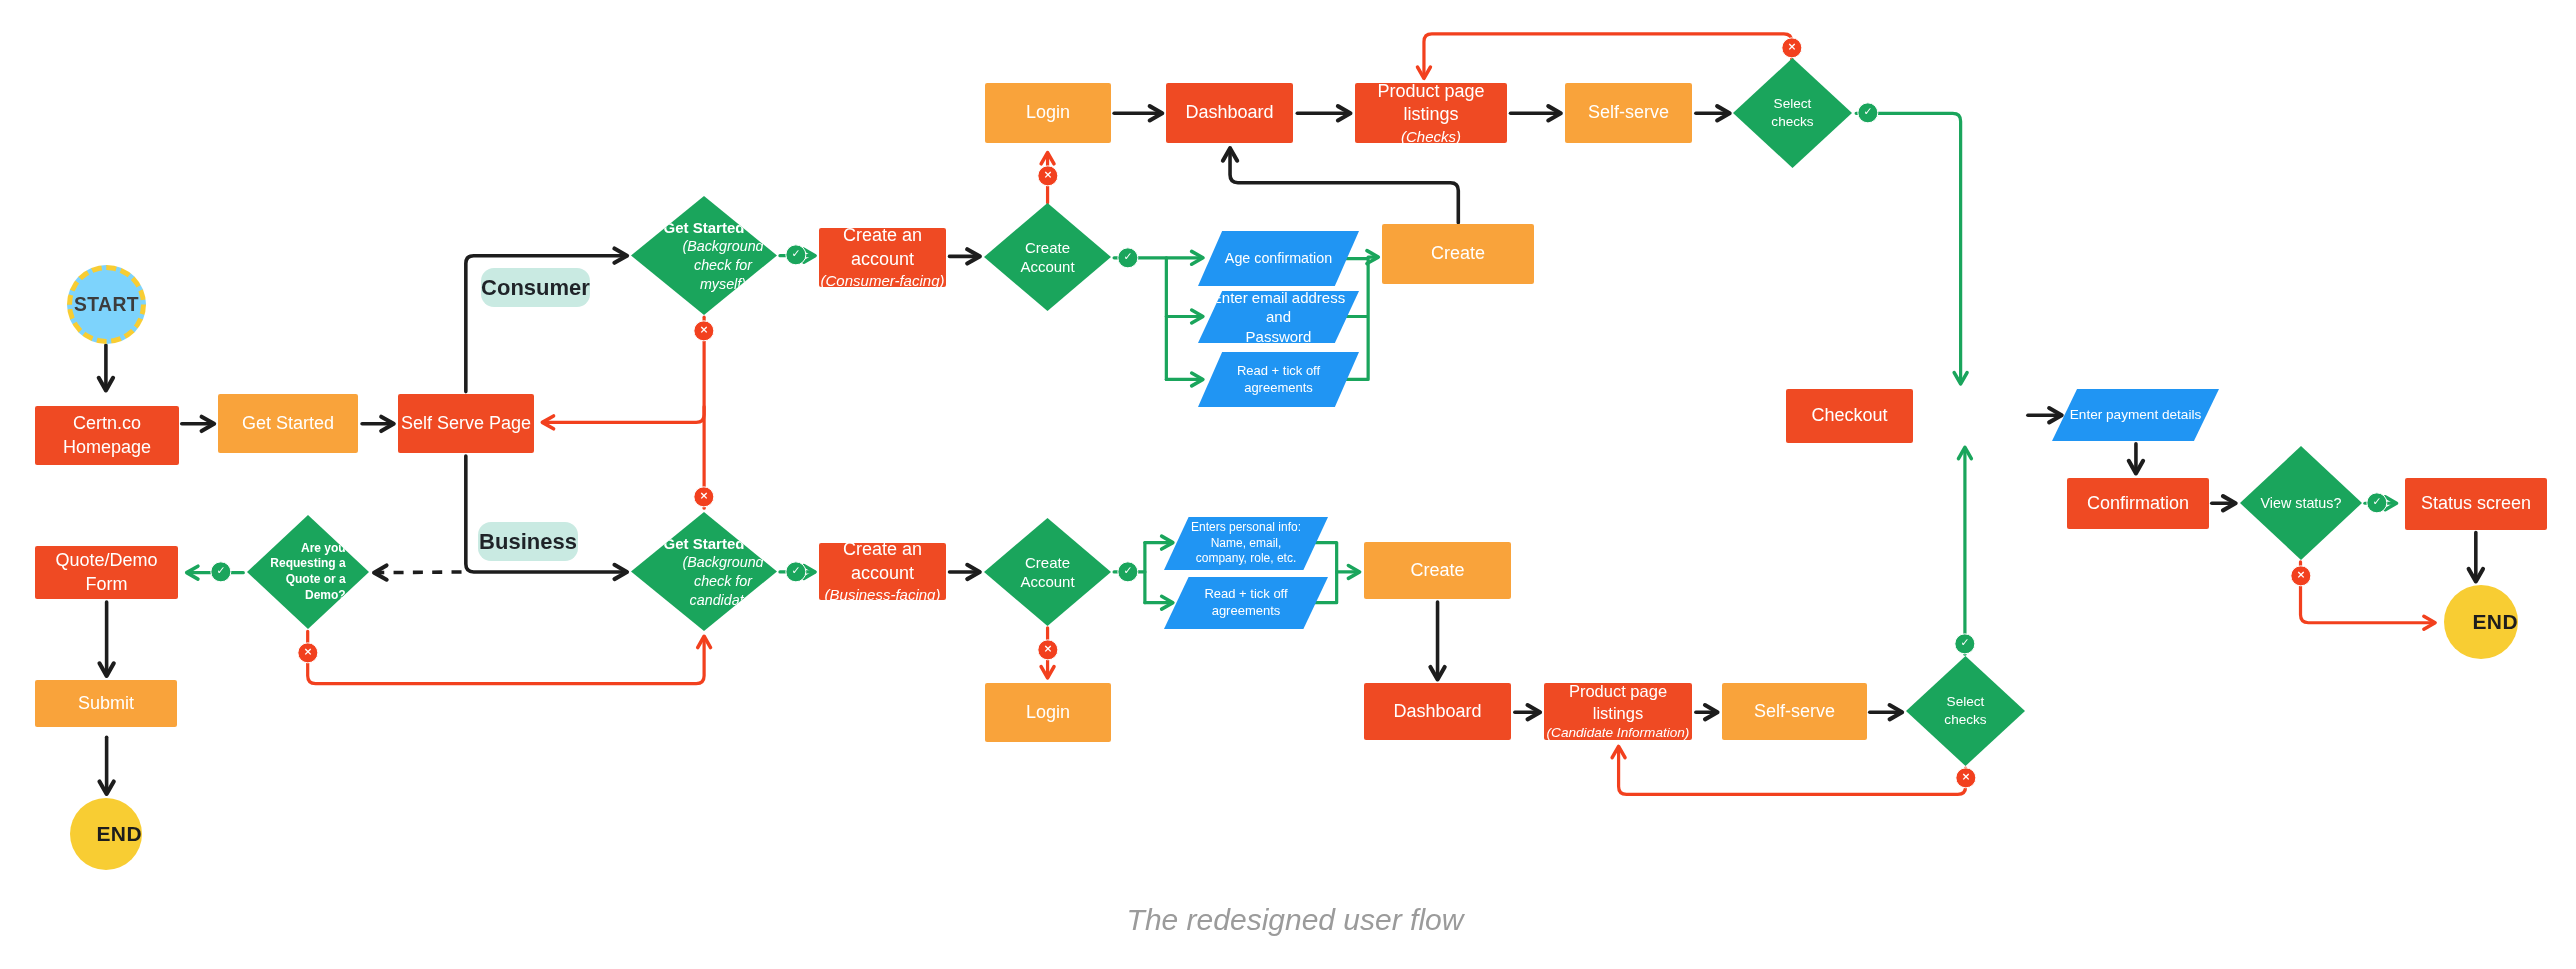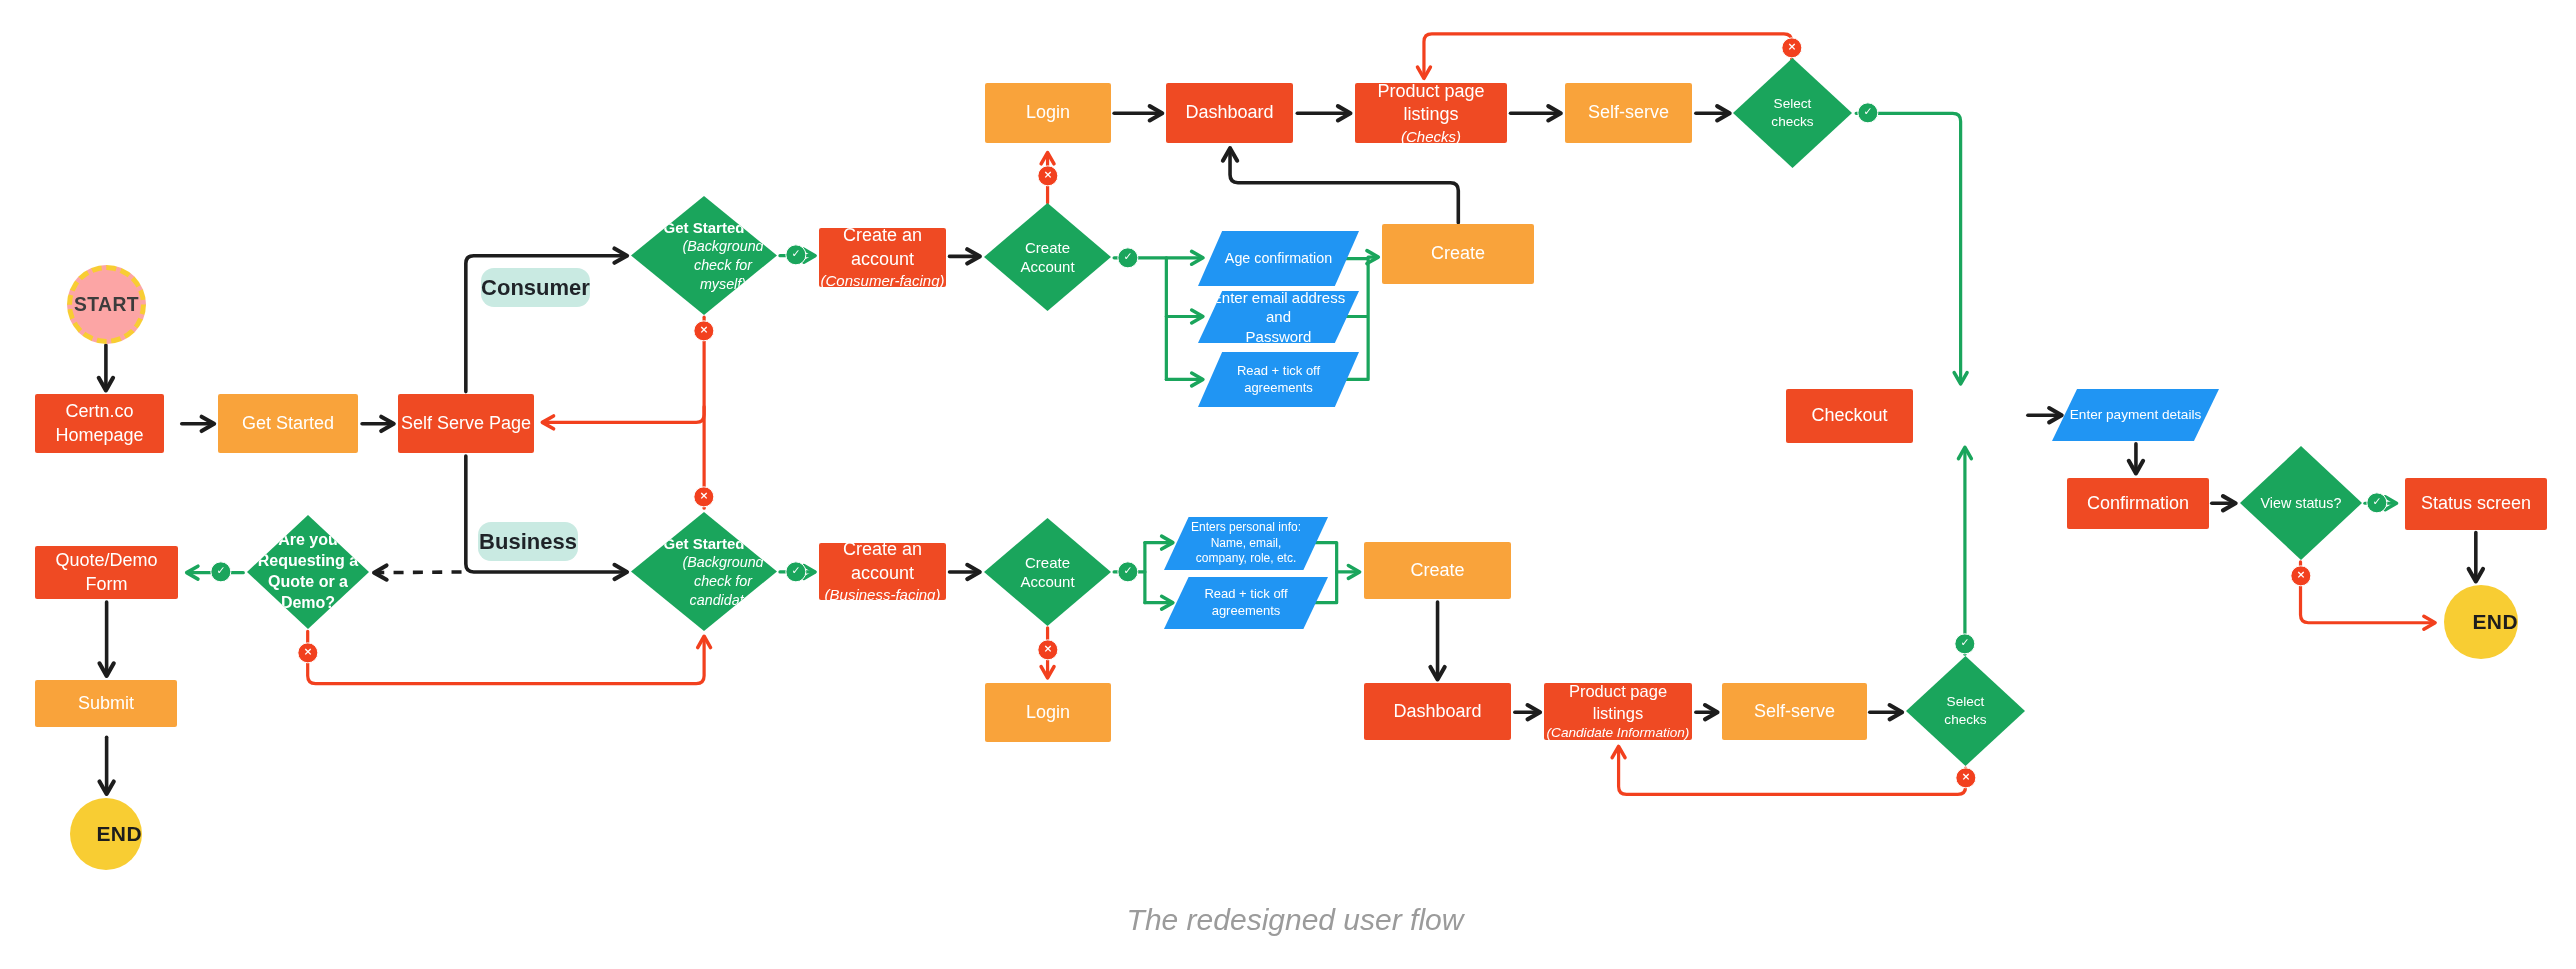--- a/index.html
+++ b/index.html
@@ -21,29 +21,29 @@
 
   .node{position:absolute;display:flex;align-items:center;justify-content:center;
         text-align:center;color:#fff;box-sizing:border-box;}
   .rect{border-radius:2.1px;}
   .red{background:var(--red);} .orange{background:var(--orange);}
   .blue{background:var(--blue);} .green{background:var(--green);}
   .diamond{clip-path:polygon(50% 0,100% 50%,50% 100%,0 50%);}
   .para{clip-path:polygon(15% 0,100% 0,85% 100%,0 100%);}
   .pill{background:var(--teal);color:var(--ink);border-radius:13px;font-weight:700;font-size:22px;}
   .circle{border-radius:50%;}
-  .start{background:#fca5a5;border:5px dashed var(--yellow);color:#3c3c3c;font-weight:700;
+  .start{background:#7dd3fc;border:5px dashed var(--yellow);color:#3c3c3c;font-weight:700;
          font-size:19.3px;letter-spacing:0.4px;}
   .end{background:var(--yellow);color:#1d1d1d;font-weight:700;font-size:21px;letter-spacing:0.4px;justify-content:flex-end;}
   .lb{white-space:pre-line;line-height:1.3;font-size:18px;font-weight:500;display:block;}
   .sub{white-space:pre-line;font-style:italic;font-weight:500;font-size:15px;line-height:1.3;display:block;}
   .dia-t .lb{font-size:15px;font-weight:700;}
   .dia-t .sub{font-size:14.3px;font-weight:400;margin-left:38px;}
   .dia-s .lb{font-size:13.6px;font-weight:500;}
-  .dia-q .lb{font-size:16px;font-weight:600;}
+  .dia-q .lb{font-size:12px;font-weight:600;text-align:right;}
   .para .lb{font-size:14.3px;font-weight:500;}
   .conn{position:absolute;width:19.3px;height:19.3px;border-radius:50%;display:flex;align-items:center;
         justify-content:center;color:#fff;font-size:10.7px;font-weight:700;
         transform:translate(-50%,-50%);font-family:"DejaVu Sans", sans-serif;
         border:1.4px solid #fff;box-sizing:content-box;line-height:1;}
   .ok{background:var(--linegreen);} .no{background:var(--linered);}
   .caption{position:absolute;left:1016px;top:903px;width:558px;text-align:center;
            font-style:italic;font-size:30px;color:var(--captiongray);}
 </style>
 </head>
@@ -145,21 +145,21 @@
     <span>END</span>
   </div>
 
   <div class="node pill" style="left:481px;top:268px;width:109px;height:39px">
     <span>Consumer</span>
   </div>
   <div class="node pill" style="left:478px;top:522px;width:100px;height:39px">
     <span>Business</span>
   </div>
 
-  <div class="node rect red" style="left:35px;top:394px;width:129px;height:59px">
+  <div class="node rect red" style="left:35px;top:406px;width:144px;height:59px">
     <span class="lb">Certn.co Homepage</span>
   </div>
   <div class="node rect orange" style="left:218px;top:394px;width:140px;height:59px">
     <span class="lb">Get Started</span>
   </div>
   <div class="node rect red" style="left:398px;top:394px;width:136px;height:59px">
     <span class="lb">Self Serve Page</span>
   </div>
 
   <div class="node diamond green dia-t" style="left:631px;top:196px;width:146px;height:119px">

